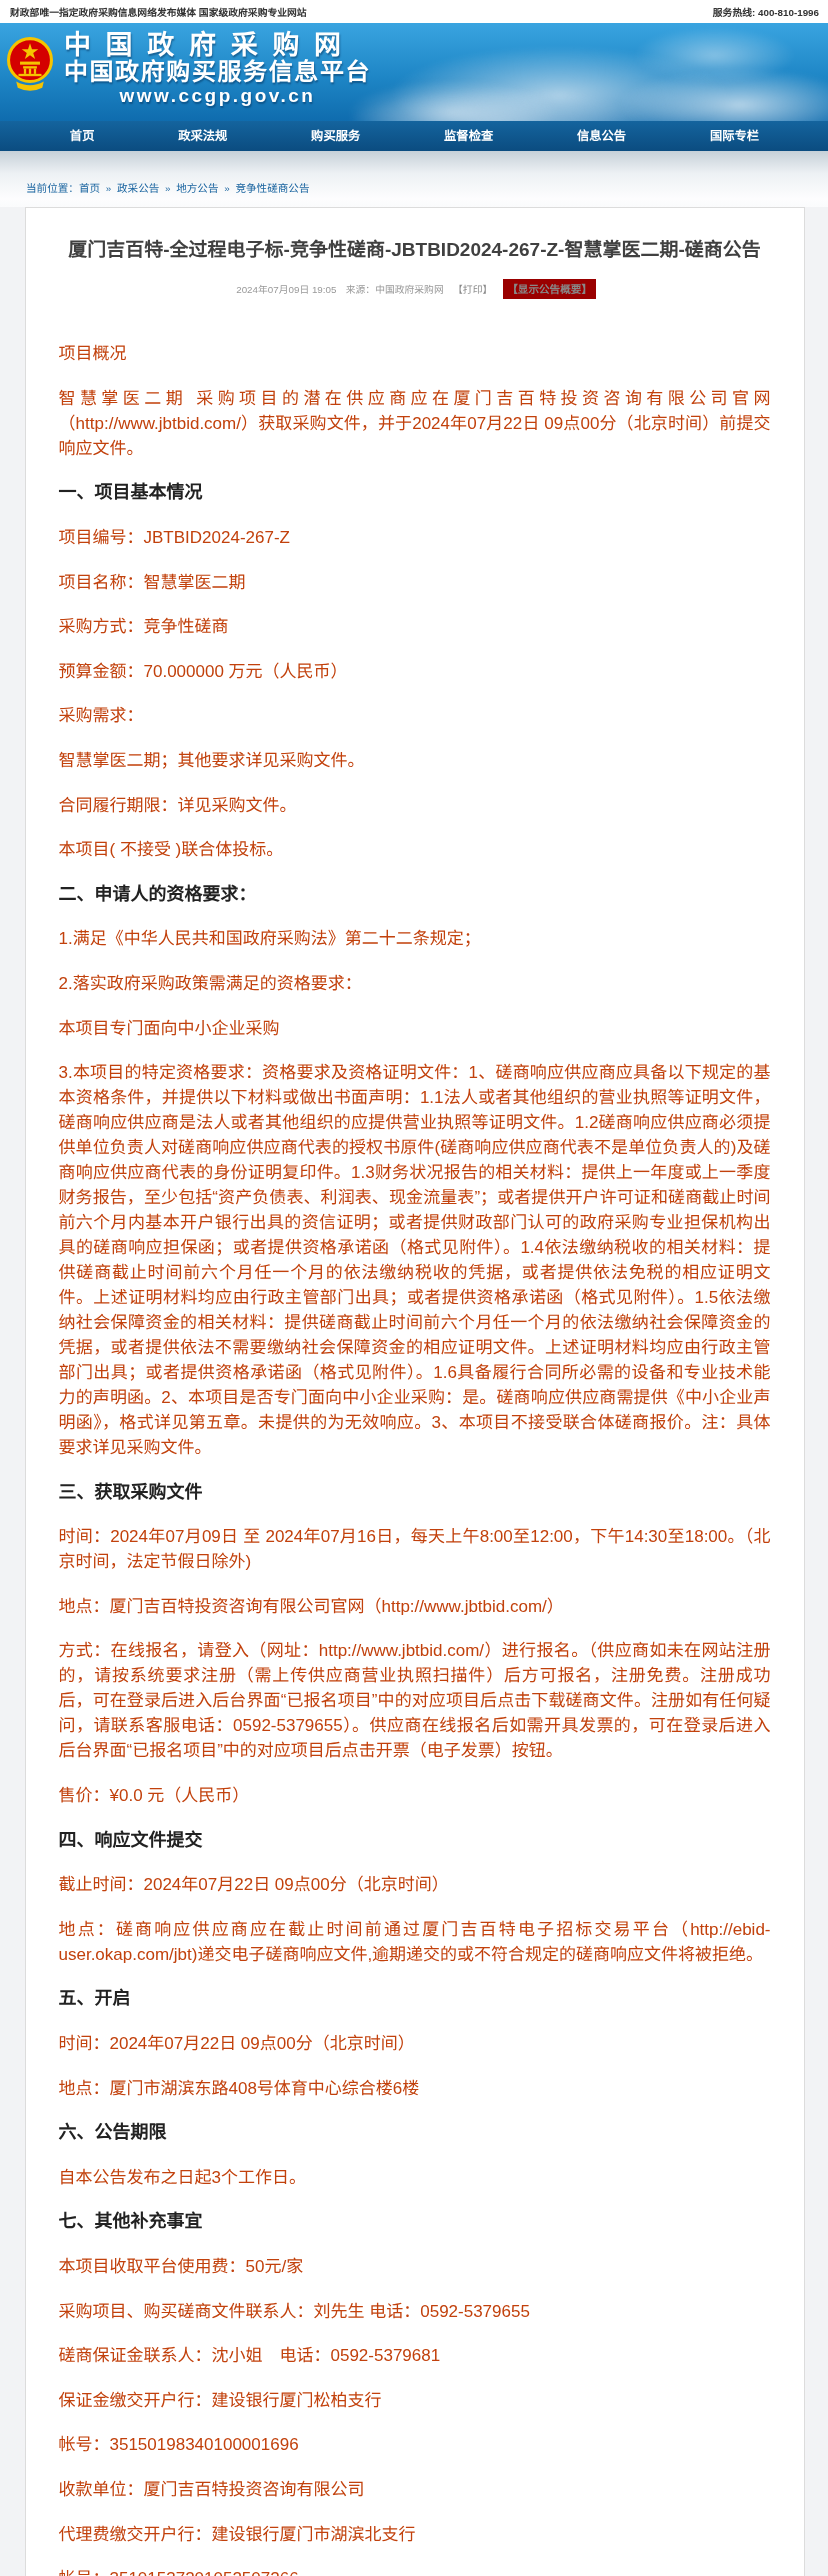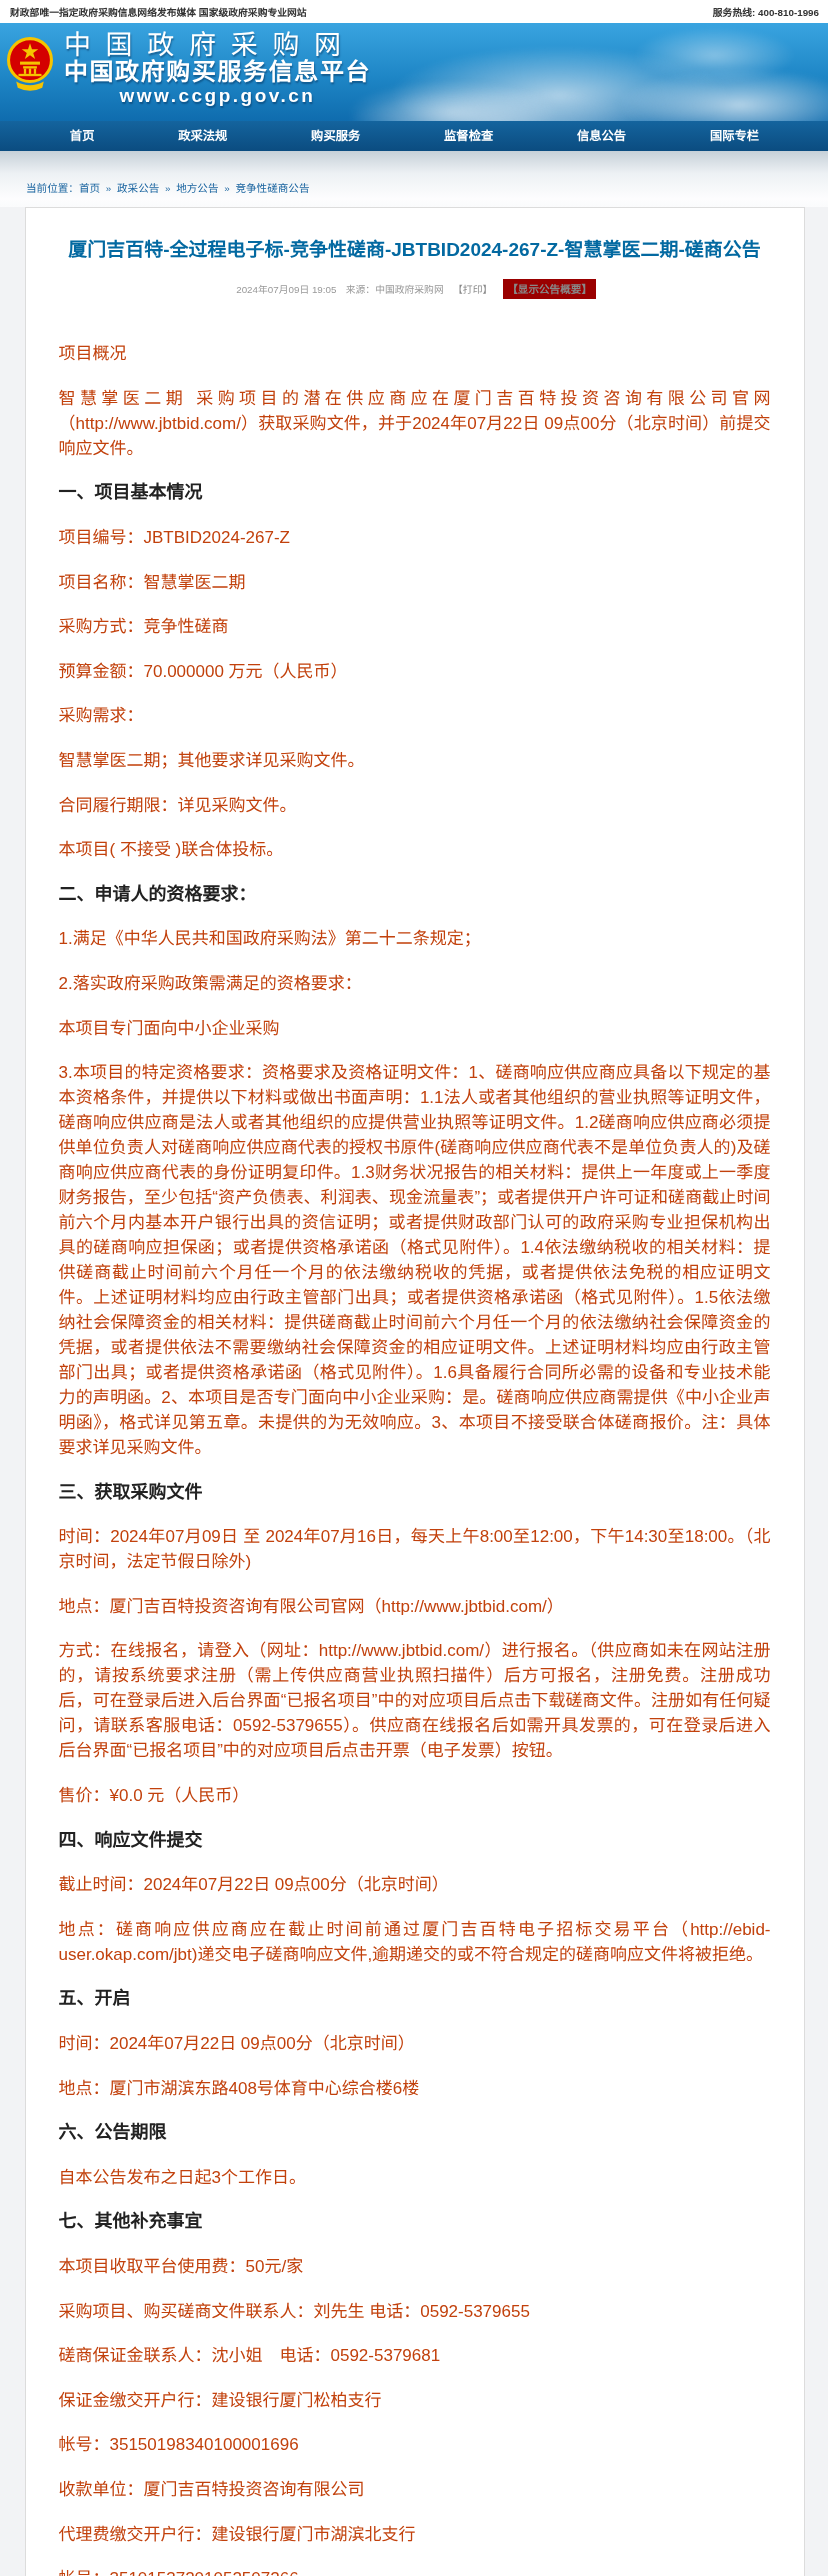--- a/index.html
+++ b/index.html
@@ -19,39 +19,39 @@
     background:radial-gradient(ellipse at center,rgba(255,255,255,.85) 0%,rgba(255,255,255,0) 70%);
     filter:blur(2.5px);}
   .c1{width:343px;height:98px;right:98px;top:23px;opacity:.75;}
   .c2{width:245px;height:74px;right:-33px;top:45px;opacity:.8;}
   .c3{width:212px;height:65px;right:270px;top:57px;opacity:.6;}
   .c4{width:163px;height:57px;right:33px;top:4.1px;opacity:.5;}
   .c5{width:310px;height:74px;left:343px;top:65px;opacity:.45;}
   .logo{position:absolute;left:6.5px;top:8.2px;display:flex;align-items:flex-start;text-decoration:none;}
   .emblem{display:block;margin-top:3.3px;}
   .logo-text{margin-left:11.4px;color:#fff;text-shadow:0.8px 1.6px 1.6px rgba(0,40,80,.45);}
-  .logo-l1{display:block;font-size:27px;font-weight:normal;letter-spacing:14.7px;line-height:28px;white-space:nowrap;}
+  .logo-l1{display:block;font-size:27px;font-weight:bold;letter-spacing:14.7px;line-height:28px;white-space:nowrap;}
   .logo-l2{display:block;font-size:24px;font-weight:bold;letter-spacing:1.6px;line-height:26px;white-space:nowrap;}
   .logo-l3{display:block;font-size:19px;font-weight:bold;letter-spacing:2.5px;line-height:21px;text-align:center;}
   
   .main-nav{height:30px;background:linear-gradient(180deg,#14649e 0%,#0b4c80 100%);
     display:flex;justify-content:space-around;align-items:center;padding:0 28px;}
   .nav-item{color:#ffffff;font-size:12.3px;font-weight:bold;text-decoration:none;
     padding:0 21px;line-height:30px;white-space:nowrap;}
   
   .crumbbar{height:56px;background:linear-gradient(180deg,#c6d0d8 0%,#edf1f4 40%,#fdfdfe 85%,#fafbfc 100%);
     box-sizing:border-box;padding:29px 0 0 26px;font-size:10.6px;}
   .crumbbar .label{color:#1b65a0;}
   .crumb{color:#1b65a0;text-decoration:none;}
   .sep{color:#1b65a0;margin:0 5.7px;font-size:9.8px;}
   
   .page-main{background:#f2f3f5;}
   .card{background:#ffffff;border:0.8px solid #dcdcdc;margin:0 24.5px;
     box-sizing:border-box;padding:23px 33px 49px;min-height:2418px;}
-  .page-title{margin:0 8.2px 11.4px;font-size:19px;line-height:37px;color:#0369a1;
+  .page-title{margin:0 8.2px 11.4px;font-size:19px;line-height:37px;color:#404040;
     font-weight:bold;text-align:center;}
   .meta{text-align:center;font-size:9.8px;color:#999;margin:0 0 42px;line-height:18px;}
   .meta .m-item{margin:0 3.3px;}
   .meta a{color:#888;text-decoration:none;}
   .badge{display:inline-block;background:#9a0000;color:#ffffff;font-weight:bold;
     font-size:10.6px;padding:0.8px 4.1px;margin-left:4.9px;text-decoration:none;}
   .para{margin:0 0 19.6px;font-size:17px;line-height:25px;color:#c2410c;text-align:justify;}
   .para.heading{font-weight:bold;font-size:18px;color:#222;text-align:left;}
 </style>
 </head>

